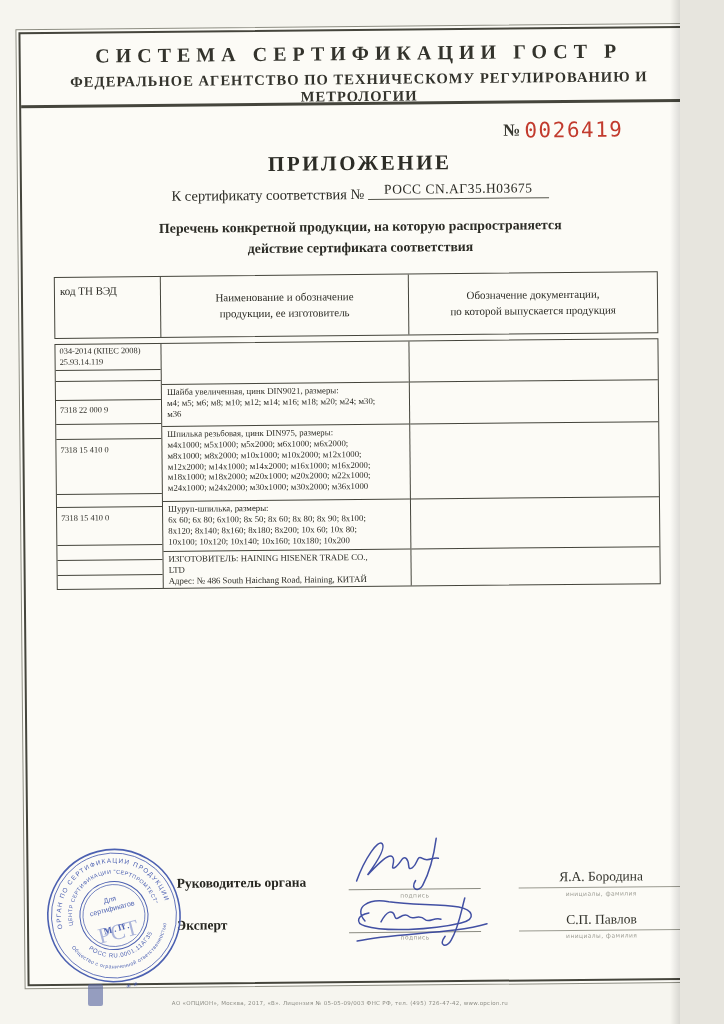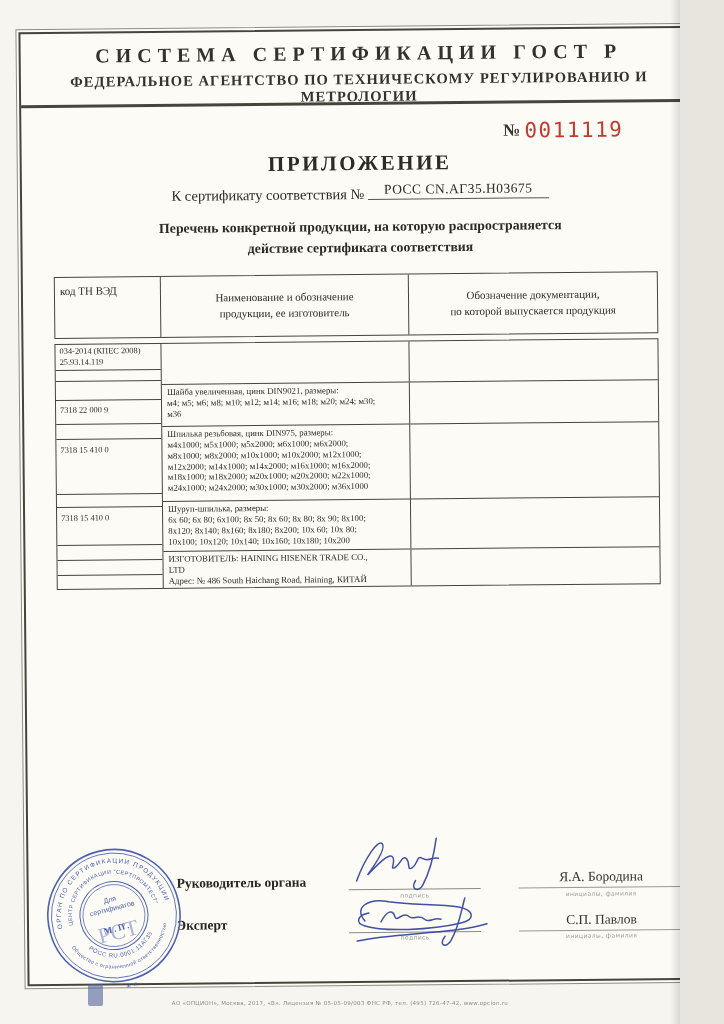--- a/index.html
+++ b/index.html
@@ -87,21 +87,21 @@
 <div class="scan">
   <div class="frame">
     <div class="frame-inner">
 
       <div class="header-box">
         <div class="sys-title">СИСТЕМА СЕРТИФИКАЦИИ ГОСТ Р</div>
         <div class="agency">ФЕДЕРАЛЬНОЕ АГЕНТСТВО ПО ТЕХНИЧЕСКОМУ РЕГУЛИРОВАНИЮ И МЕТРОЛОГИИ</div>
       </div>
 
       <div class="numline">
-        <span class="num-prefix">№</span><span class="num-value">0011119</span>
+        <span class="num-prefix">№</span><span class="num-value">0026419</span>
       </div>
 
       <div class="apx-title">ПРИЛОЖЕНИЕ</div>
 
       <div class="certline">
         <span>К сертификату соответствия №</span>
         <span class="cert-value">РОСС CN.АГ35.Н03675</span>
       </div>
 
       <div class="subtitle">Перечень конкретной продукции,  на которую распространяется

